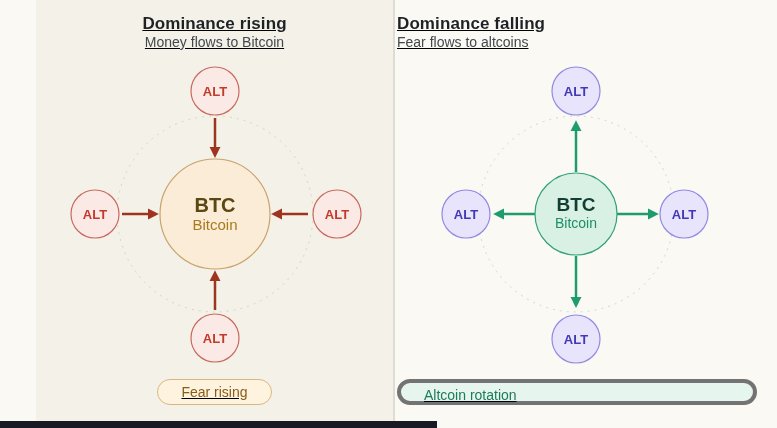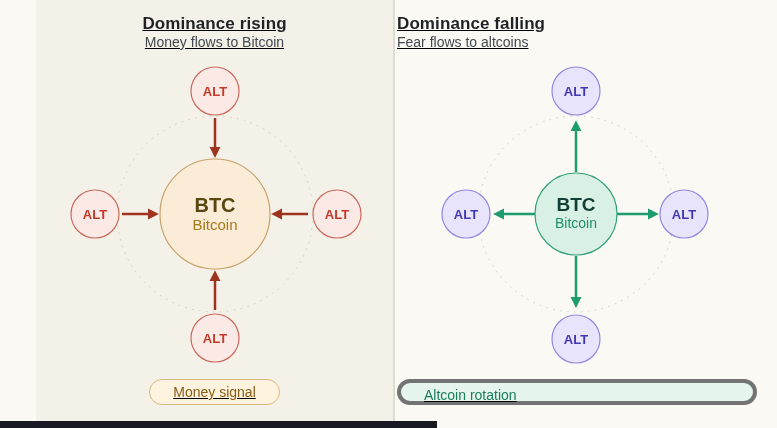--- a/index.html
+++ b/index.html
@@ -101,21 +101,21 @@
         <circle cx="59" cy="160" r="24" fill="#fbe9e6" stroke="#c96a5e" stroke-width="1.2"></circle>
         <text x="59" y="165" text-anchor="middle" class="alt-label-l">ALT</text>
 
         <circle cx="301" cy="160" r="24" fill="#fbe9e6" stroke="#c96a5e" stroke-width="1.2"></circle>
         <text x="301" y="165" text-anchor="middle" class="alt-label-l">ALT</text>
 
         <circle cx="179" cy="284" r="24" fill="#fbe9e6" stroke="#c96a5e" stroke-width="1.2"></circle>
         <text x="179" y="289" text-anchor="middle" class="alt-label-l">ALT</text>
       </svg>
 
-      <div class="badge badge-fear">Money signal</div>
+      <div class="badge badge-fear">Fear rising</div>
     </div>
   </div>
 
   <div class="panel panel-right">
     <div class="panel-inner">
       <div class="panel-title">Dominance falling</div>
       <div class="panel-subtitle">Fear flows to altcoins</div>
 
       <svg class="diagram" width="360" height="320" viewBox="0 0 360 320">
         <defs>

